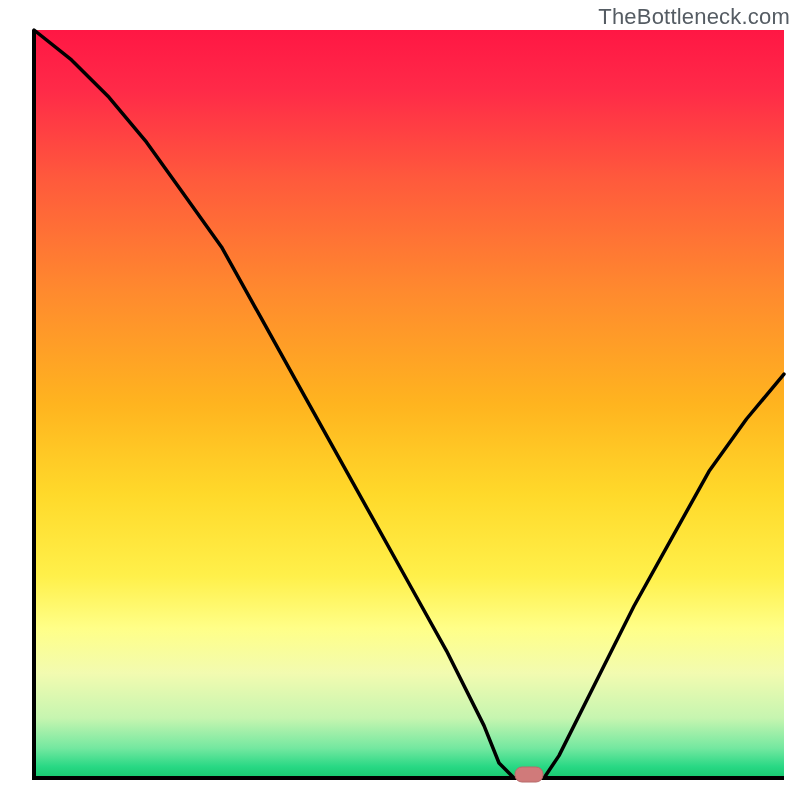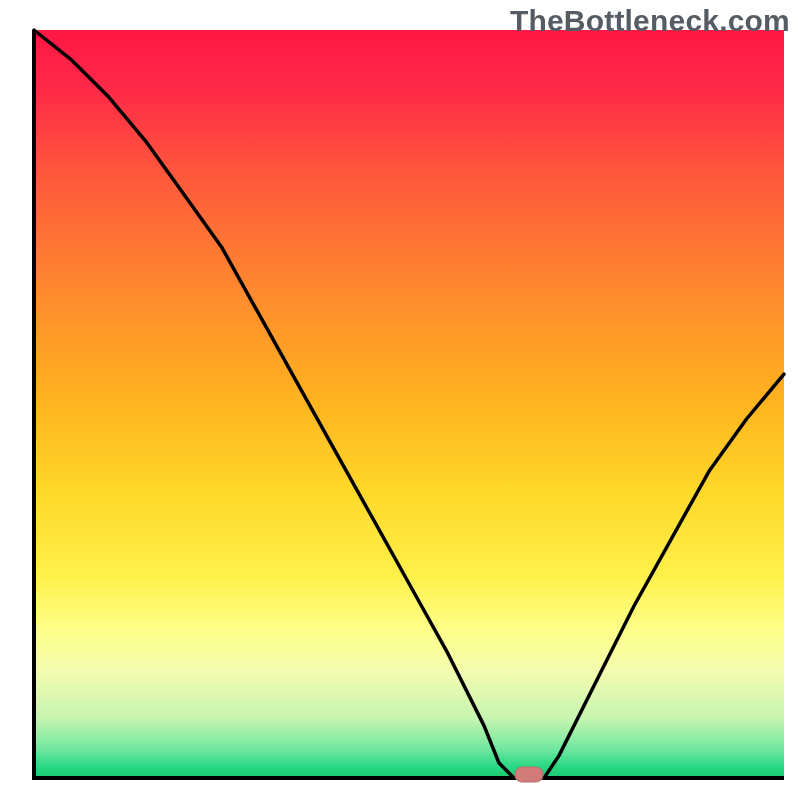--- a/index.html
+++ b/index.html
@@ -12,22 +12,22 @@
   }
   .chart-wrap {
     position: relative;
     width: 800px;
     height: 800px;
   }
   .watermark {
     position: absolute;
     top: 4px;
     right: 10px;
-    font-size: 30px;
-    font-weight: 700;
+    font-size: 22px;
+    font-weight: 400;
     color: #555c63;
     letter-spacing: 0.2px;
     user-select: none;
   }
   svg {
     display: block;
   }
 </style>
 </head>
 <body>

